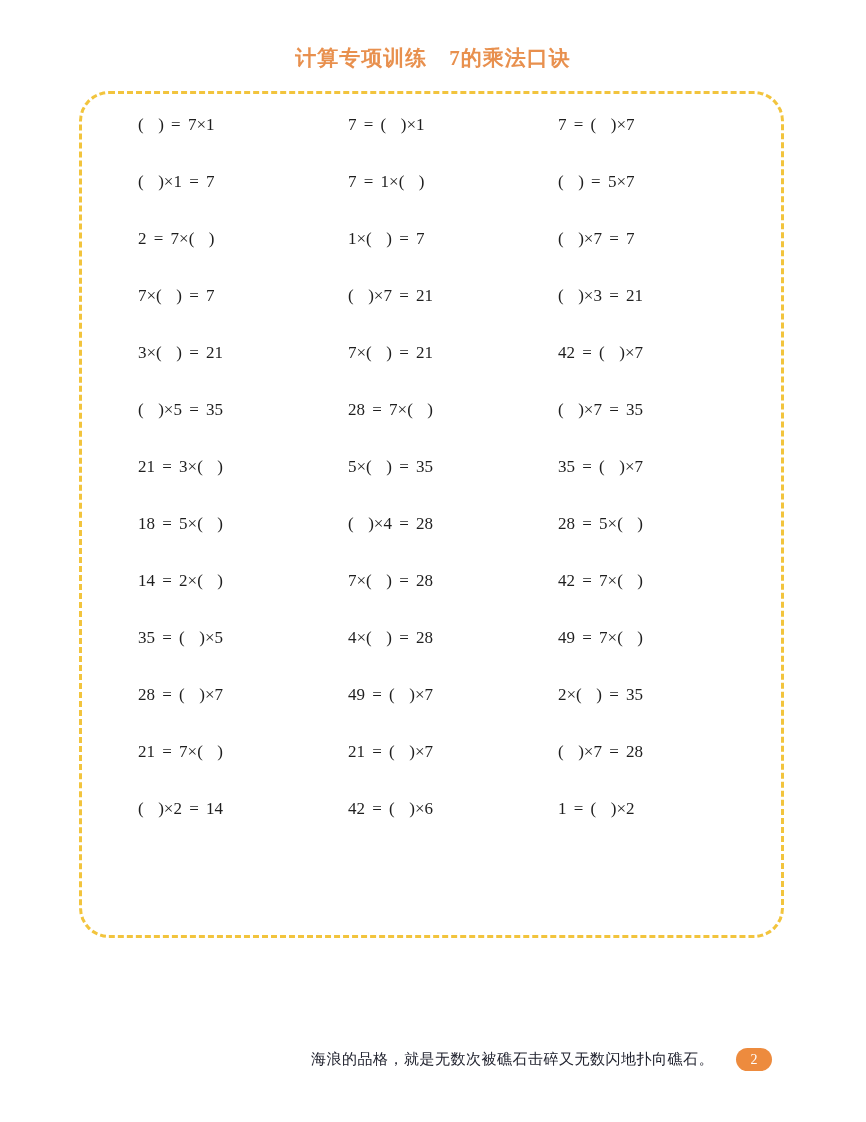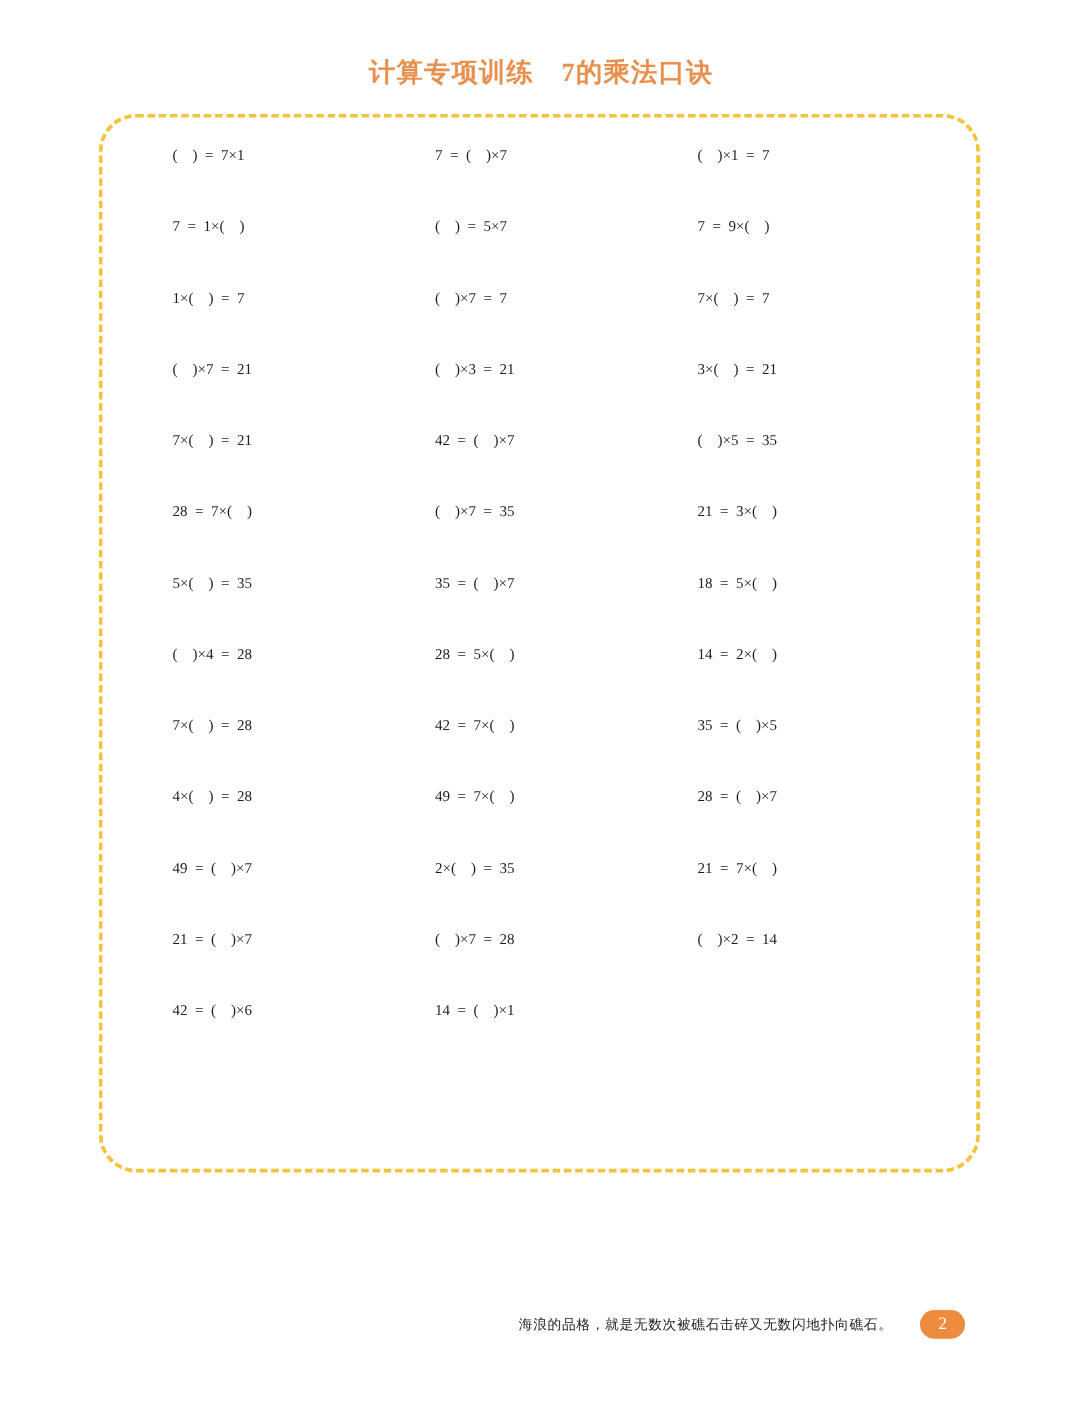--- a/index.html
+++ b/index.html
@@ -44,35 +44,35 @@
   }
   .grid {
     display: grid;
     grid-template-columns: 210px 210px 223px;
     padding: 2px 0 0 56px;
   }
   .cell {
     height: 57px;
     display: flex;
     align-items: center;
-    font-size: 12px;
+    font-size: 17px;
     white-space: pre;
     word-spacing: 3px;
     color: var(--body-text);
   }
   .footer {
     position: absolute;
     top: 1048px;
     right: 94px;
     display: flex;
     align-items: center;
     gap: 22px;
   }
   .quote {
-    font-size: 11px;
+    font-size: 15px;
     letter-spacing: 0.5px;
     color: var(--footer-text);
     white-space: pre;
   }
   .badge {
     display: inline-flex;
     justify-content: center;
     align-items: center;
     min-width: 36px;
     height: 23px;
@@ -85,25 +85,26 @@
 </style>
 </head>
 <body>
 
 <div class="page">
   <h1 class="title">计算专项训练　7的乘法口诀</h1>
 
   <div class="box">
     <div class="grid" id="problems-grid">
         <div class="cell">(  ) = 7×1</div>
+        <div class="cell">7 = (  )×1</div>
         <div class="cell">7 = (  )×7</div>
         <div class="cell">(  )×1 = 7</div>
         <div class="cell">7 = 1×(  )</div>
         <div class="cell">(  ) = 5×7</div>
-        <div class="cell">7 = 9×(  )</div>
+        <div class="cell">2 = 7×(  )</div>
         <div class="cell">1×(  ) = 7</div>
         <div class="cell">(  )×7 = 7</div>
         <div class="cell">7×(  ) = 7</div>
         <div class="cell">(  )×7 = 21</div>
         <div class="cell">(  )×3 = 21</div>
         <div class="cell">3×(  ) = 21</div>
         <div class="cell">7×(  ) = 21</div>
         <div class="cell">42 = (  )×7</div>
         <div class="cell">(  )×5 = 35</div>
         <div class="cell">28 = 7×(  )</div>
@@ -121,21 +122,21 @@
         <div class="cell">4×(  ) = 28</div>
         <div class="cell">49 = 7×(  )</div>
         <div class="cell">28 = (  )×7</div>
         <div class="cell">49 = (  )×7</div>
         <div class="cell">2×(  ) = 35</div>
         <div class="cell">21 = 7×(  )</div>
         <div class="cell">21 = (  )×7</div>
         <div class="cell">(  )×7 = 28</div>
         <div class="cell">(  )×2 = 14</div>
         <div class="cell">42 = (  )×6</div>
-        <div class="cell">14 = (  )×1</div>
+        <div class="cell">1 = (  )×2</div>
       </div>
   </div>
 
   <div class="footer">
     <span class="quote">海浪的品格，就是无数次被礁石击碎又无数闪地扑向礁石。</span>
     <span class="badge">2</span>
   </div>
 </div>
 
 </body></html>

